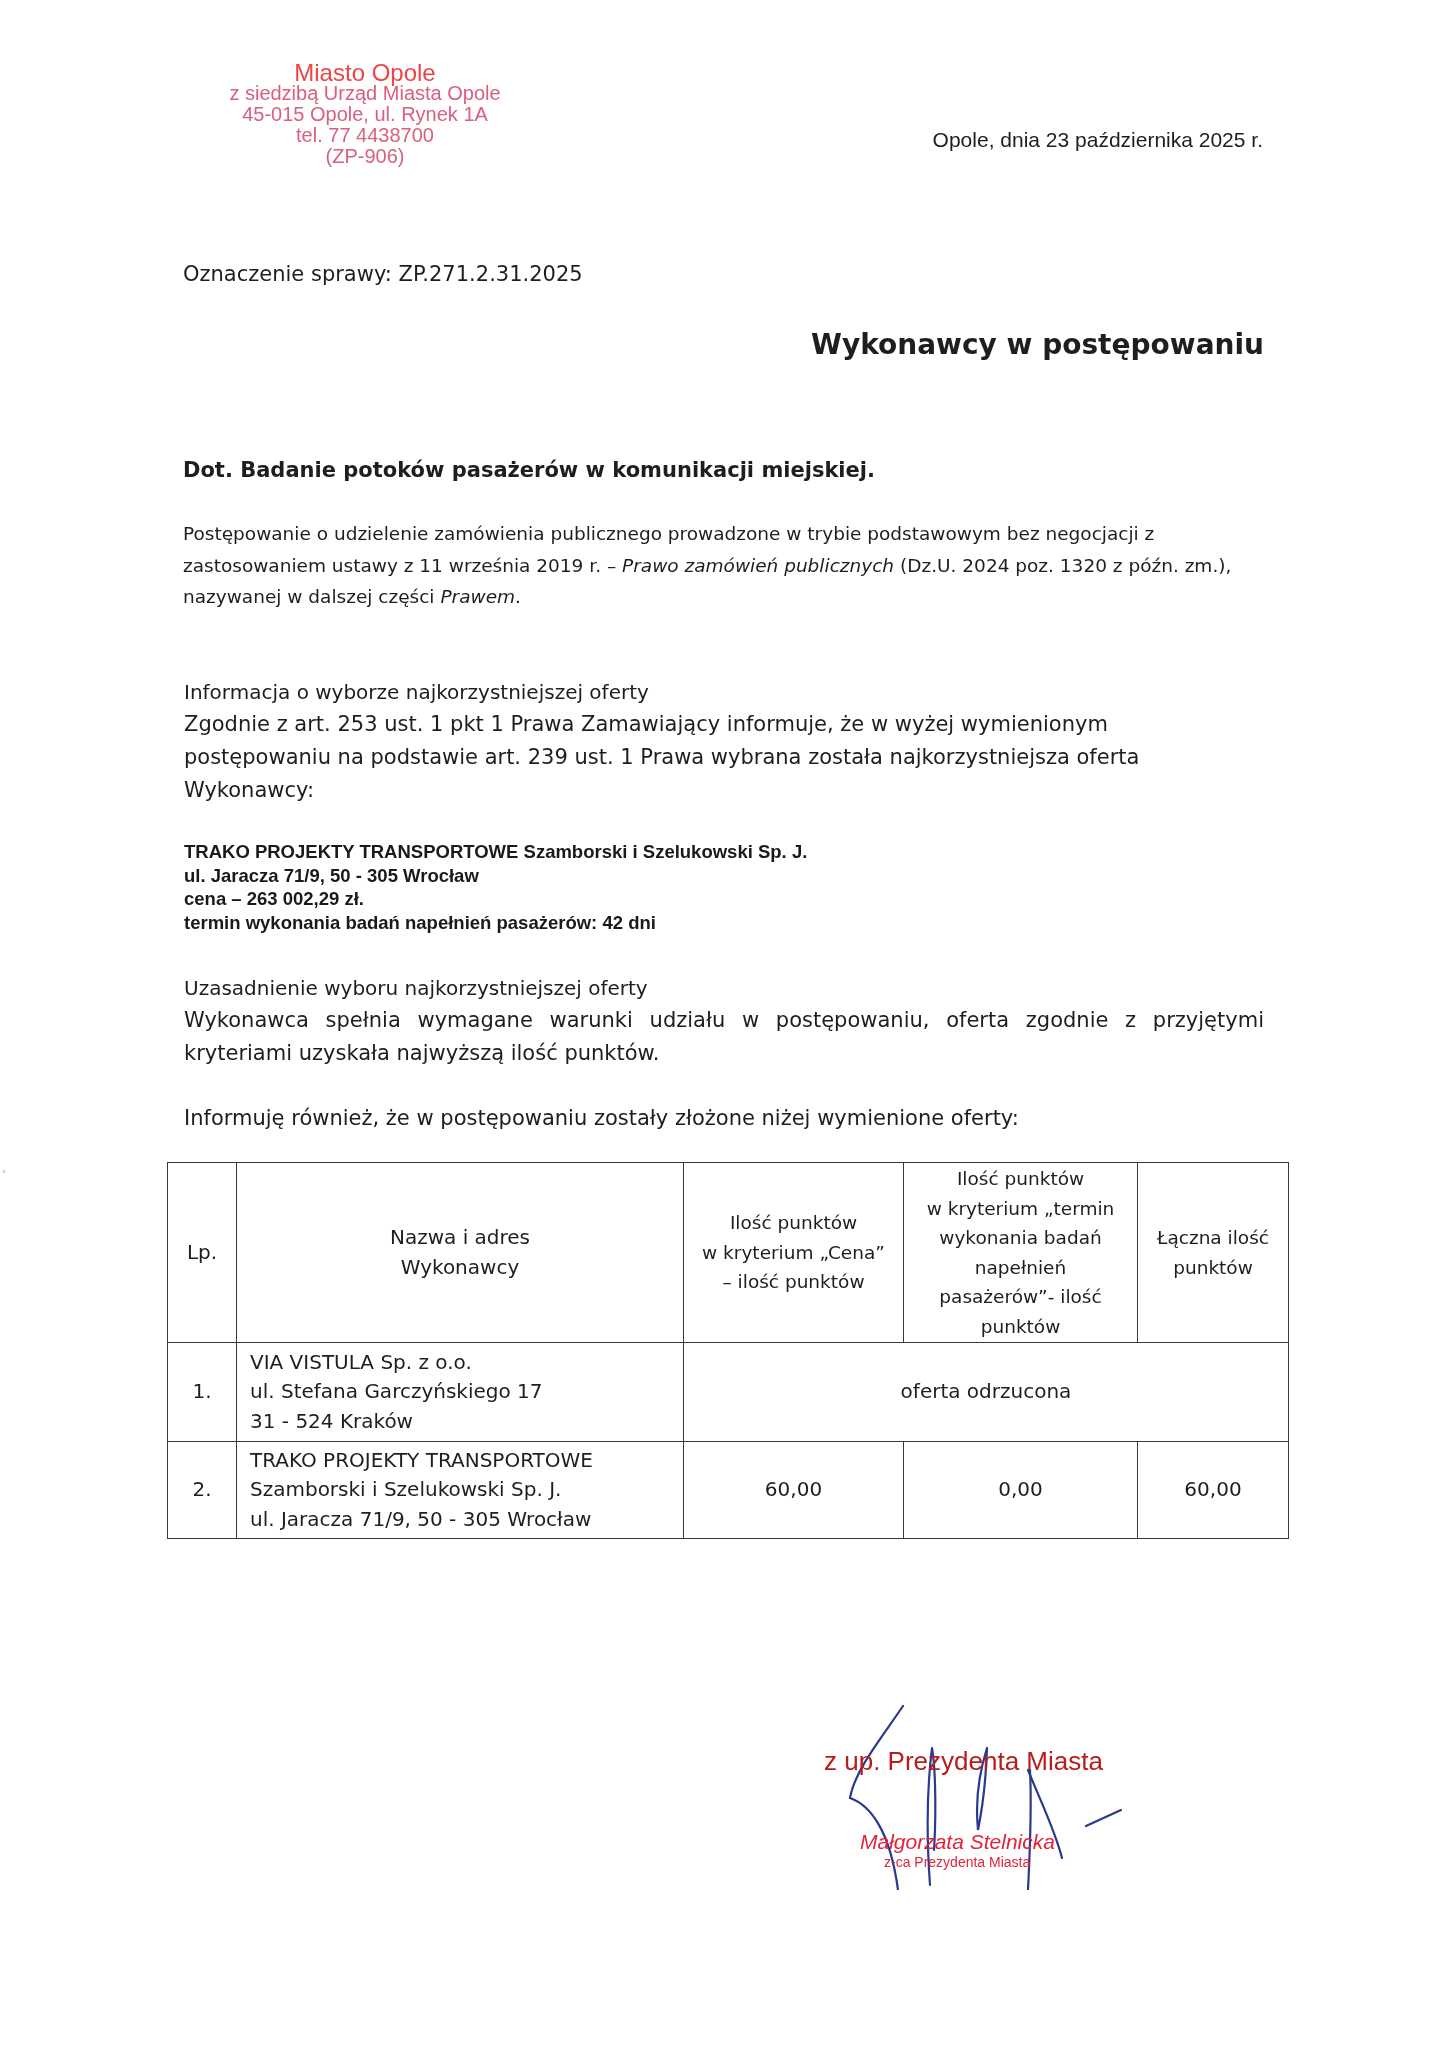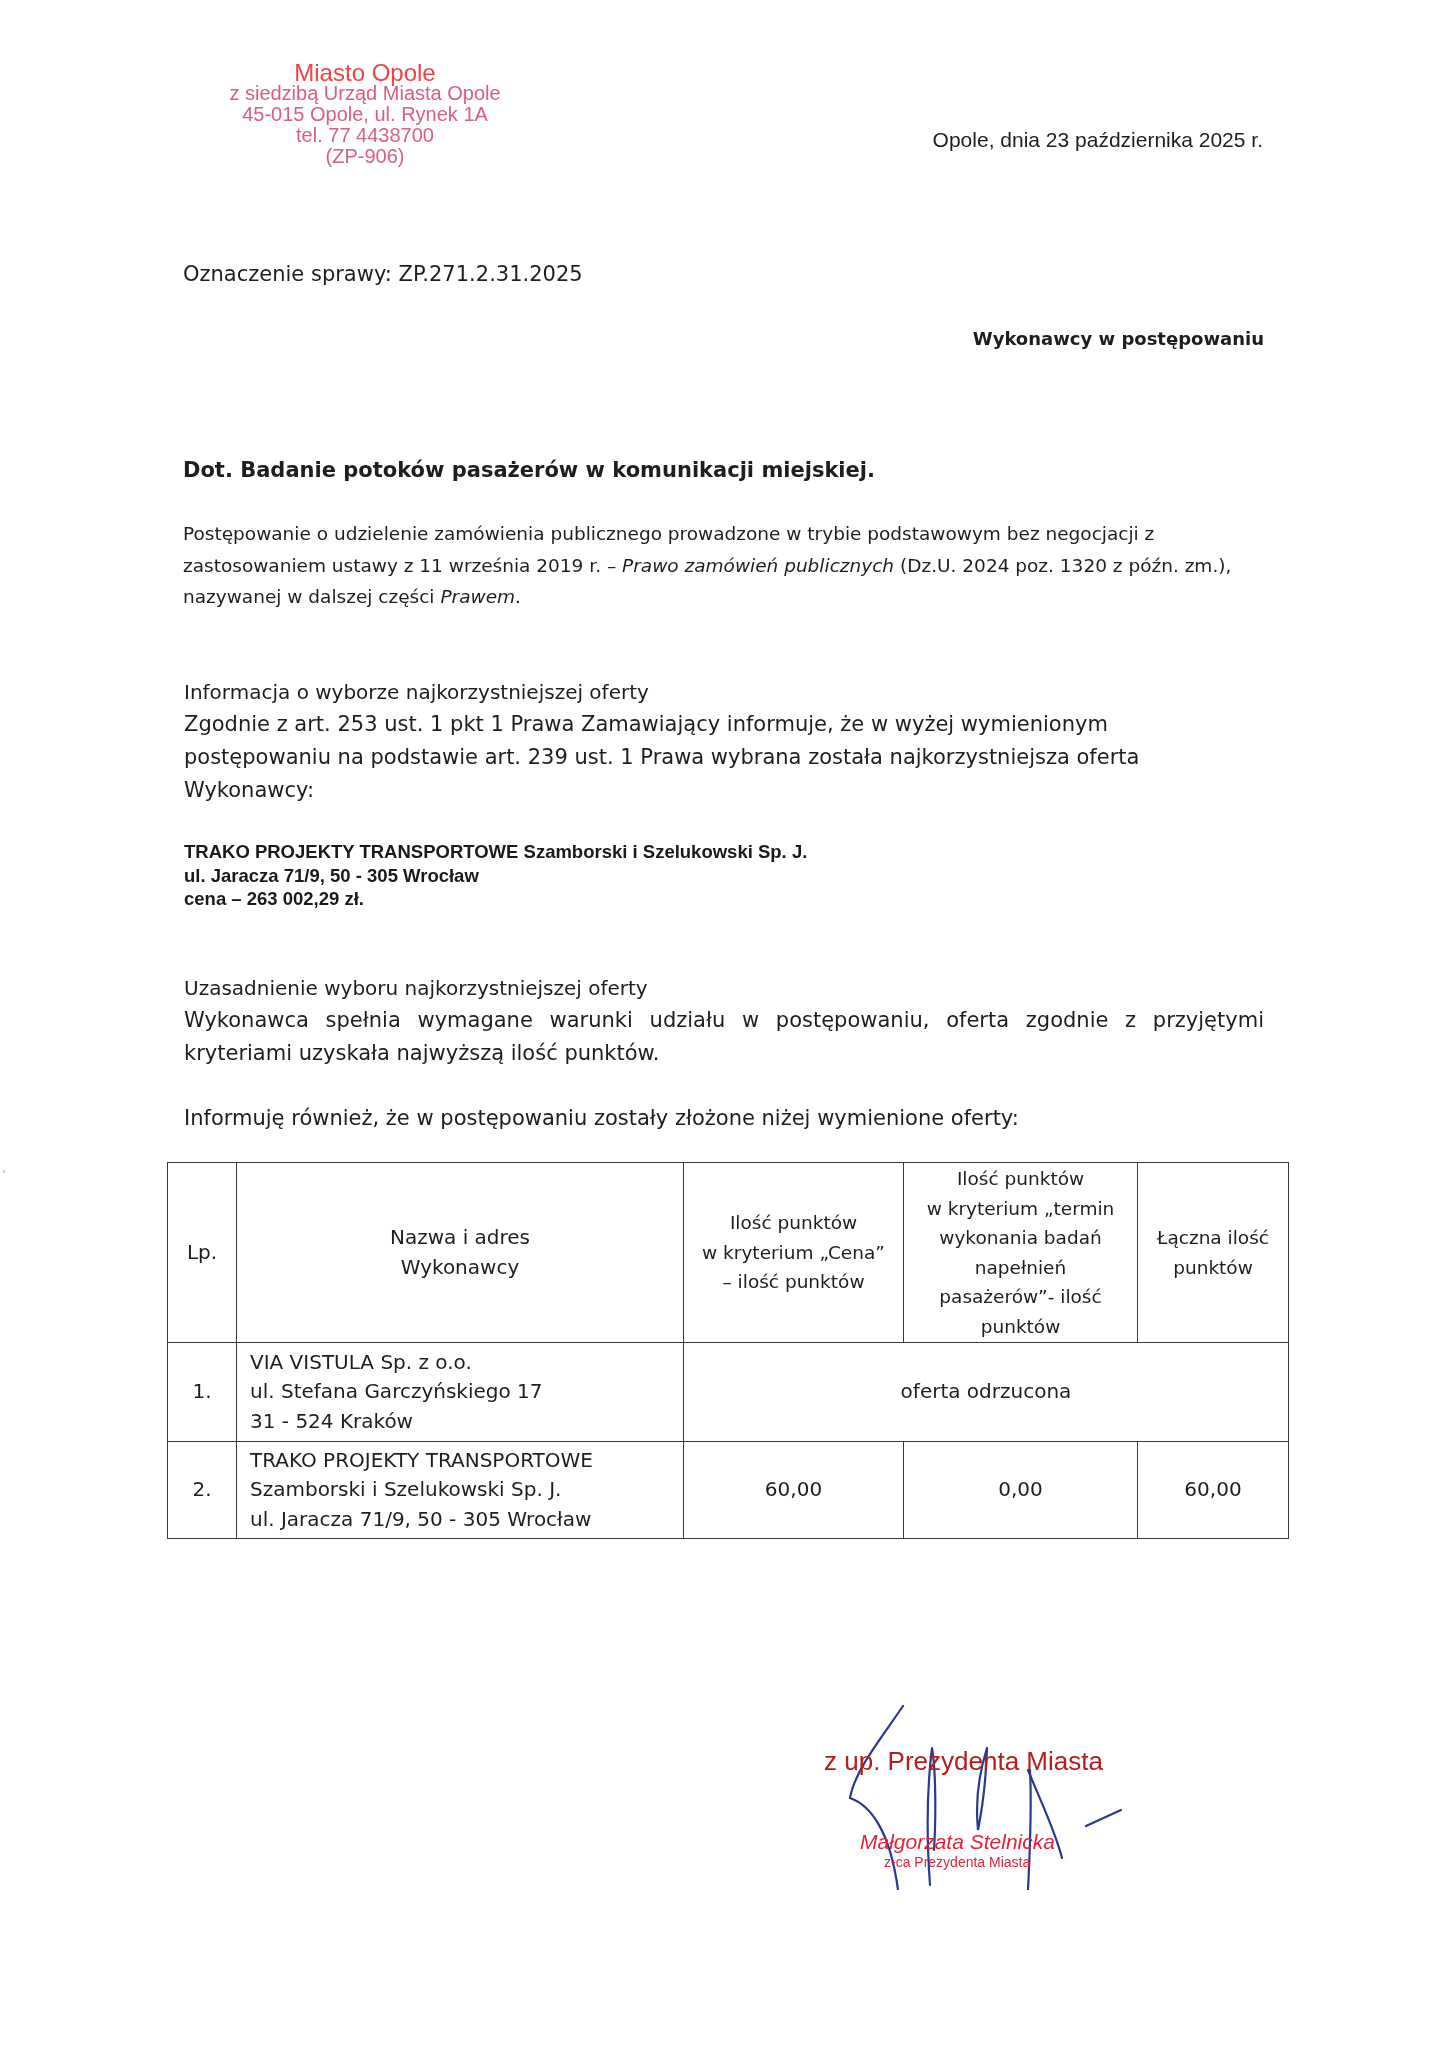--- a/index.html
+++ b/index.html
@@ -4,21 +4,21 @@
 <style>
   html, body { margin:0; padding:0; background:#ffffff; }
   body { width:1446px; height:2048px; position:relative; overflow:hidden; color:#1a1a1a;
          font-family:"Liberation Sans", sans-serif; }
   .abs { position:absolute; white-space:nowrap; }
   .doc { font-family:"DejaVu Sans", sans-serif; font-size:20px; color:#1e1e1e; }
   .stamp { color:#d9607e; font-family:"Liberation Sans", sans-serif; text-align:center; line-height:21px; font-size:20px; }
   .stamp .faint { color:#ef4444; font-size:24px; }
   .date { right:183px; top:128px; font-size:21px; font-family:"Liberation Sans", sans-serif; }
   .case { left:183px; top:262px; font-size:21px; }
-  .addressee { right:182px; top:328px; font-size:18px; font-weight:bold; }
+  .addressee { right:182px; top:328px; font-size:28px; font-weight:bold; }
   .subject { left:183px; top:458px; font-size:21px; font-weight:bold; }
   .para { left:183px; width:1080px; font-size:18.5px; line-height:31.5px; white-space:normal; }
   .para i { font-style:italic; }
   .h2 { left:184px; font-size:20px; font-weight:normal; }
   .body21 { left:184px; width:1080px; font-size:21px; line-height:33px; white-space:normal; }
   .winner { left:184px; top:840px; font-size:18.5px; font-weight:bold; line-height:23.5px; font-family:Liberation Sans, sans-serif; }
   .justify { text-align:justify; text-align-last:left; }
 
   table.offers { position:absolute; left:167px; top:1162px; border-collapse:collapse; font-family:"DejaVu Sans", sans-serif; font-size:20px; color:#1e1e1e; }
   table.offers td { border:1.6px solid #3a3a3a; padding:0; text-align:center; vertical-align:middle; line-height:29.5px; }
@@ -56,20 +56,21 @@
   <span>Postępowanie o udzielenie zamówienia publicznego prowadzone w trybie podstawowym bez negocjacji z zastosowaniem ustawy z 11 września 2019 r. – </span><i>Prawo zamówień publicznych</i><span> (Dz.U. 2024 poz. 1320 z późn. zm.), nazywanej w dalszej części </span><i>Prawem</i><span>.</span>
 </div>
 
 <div class="abs h2 doc" style="top:680px;">Informacja o wyborze najkorzystniejszej oferty</div>
 <div class="abs body21 doc" style="top:708px; width:1000px;">Zgodnie z art. 253 ust. 1 pkt 1 Prawa Zamawiający informuje, że w wyżej wymienionym postępowaniu na podstawie art. 239 ust. 1 Prawa wybrana została najkorzystniejsza oferta Wykonawcy:</div>
 
 <div class="abs winner">
   <div>TRAKO PROJEKTY TRANSPORTOWE Szamborski i Szelukowski Sp. J.</div>
   <div>ul. Jaracza 71/9, 50 - 305 Wrocław</div>
   <div>cena – 263 002,29 zł.</div>
+  <div>termin wykonania badań napełnień pasażerów: 42 dni</div>
 </div>
 
 <div class="abs h2 doc" style="top:976px;">Uzasadnienie wyboru najkorzystniejszej oferty</div>
 <div class="abs body21 doc justify" style="top:1004px; width:1080px;">Wykonawca spełnia wymagane warunki udziału w postępowaniu, oferta zgodnie z przyjętymi kryteriami uzyskała najwyższą ilość punktów.</div>
 
 <div class="abs body21 doc" style="top:1102px;">Informuję również, że w postępowaniu zostały złożone niżej wymienione oferty:</div>
 
 <table class="offers">
   <tbody>
       <tr class="hdr">

